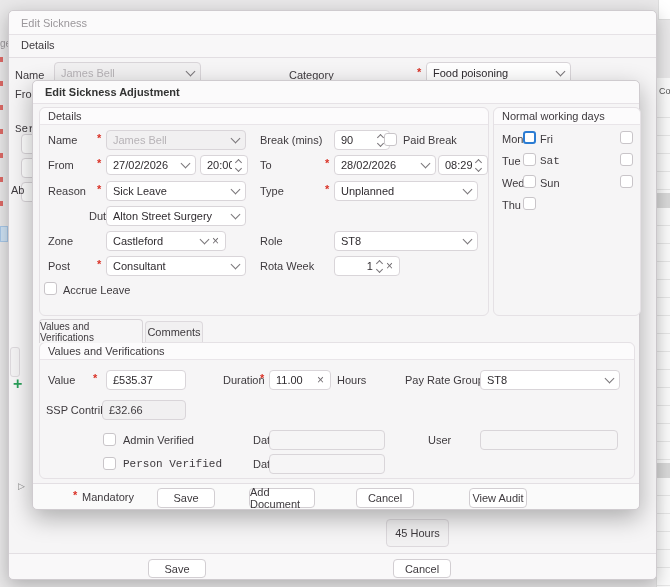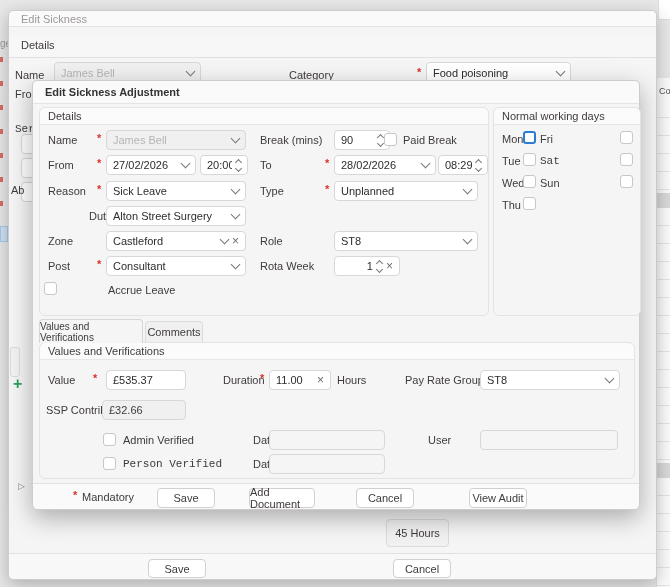--- a/index.html
+++ b/index.html
@@ -2,21 +2,21 @@
 <html><head>
 <meta charset="utf-8">
 <style>
   html,body{margin:0;padding:0;}
   body{width:670px;height:587px;position:relative;overflow:hidden;
        background:#e9e8e9;font-family:"Liberation Sans",sans-serif;
        font-size:11px;color:#3e3a3e;}
   .abs{position:absolute;}
   .dlg{position:absolute;background:#f6f5f6;border:1px solid #cfcbcf;
        border-radius:5px;box-shadow:0 5px 18px rgba(0,0,0,.25);box-sizing:border-box;}
-  .titlebar{position:absolute;left:0;top:0;right:0;height:16px;background:#fbfafb;
+  .titlebar{position:absolute;left:0;top:0;right:0;height:24px;background:#fbfafb;
        border-bottom:1px solid #e6e2e6;border-radius:5px 5px 0 0;
        display:flex;align-items:center;padding-left:12px;box-sizing:border-box;}
   .lbl{position:absolute;white-space:nowrap;color:#3e3a3e;}
   .dim{color:#9b979b;}
   .star{position:absolute;color:#d93025;font-weight:bold;}
   .fld{position:absolute;background:#fff;border:1px solid #d9d5d9;border-radius:4px;
        height:20px;display:flex;align-items:center;gap:4px;padding:0 6px;
        box-sizing:border-box;color:#2f2b2f;}
   .fld .txt{flex:1 1 auto;overflow:hidden;white-space:nowrap;}
   .fld.dis{background:#f1f0f1;color:#b7b3b7;}
@@ -170,21 +170,21 @@
       <i class="ch down"></i>
     </div>
 
     <span class="lbl" style="left:8px;top:102px;padding-left:41px;">Duty Station</span>
     <div class="fld" style="left:66px;top:98px;width:140px;">
       <span class="txt">Alton Street Surgery</span>
       <i class="ch down"></i>
     </div>
 
     <span class="lbl" style="left:8px;top:127px;">Zone</span>
-    <div class="fld" style="left:66px;top:123px;width:140px;">
+    <div class="fld" style="left:66px;top:123px;width:120px;">
       <span class="txt">Castleford</span>
       <i class="ch down"></i>
       <span class="xic">×</span>
     </div>
     <span class="lbl" style="left:220px;top:127px;">Role</span>
     <div class="fld" style="left:294px;top:123px;width:144px;">
       <span class="txt">ST8</span>
       <i class="ch down"></i>
     </div>
 
@@ -198,21 +198,21 @@
     <div class="fld" style="left:294px;top:148px;width:66px;">
       <span class="txt" style="text-align:right;">1</span>
       <span class="spin">
           <i class="ch u"></i>
           <i class="ch d"></i>
         </span>
       <span class="xic">×</span>
     </div>
 
     <span class="cb" style="left:4px;top:174px;"></span>
-    <span class="lbl" style="left:23px;top:176px;margin-left:45px;">Accrue Leave</span>
+    <span class="lbl" style="left:23px;top:176px;">Accrue Leave</span>
   </div>
 
   <div class="grp" style="left:460px;top:26px;width:148px;height:209px;">
     <div class="ghdr">
       <span>Normal working days</span>
     </div>
     <span class="lbl" style="left:8px;top:25px;">Mon</span>
     <span class="cb focus" style="left:29px;top:23px;"></span>
     <span class="lbl" style="left:46px;top:25px;">Fri</span>
     <span class="cb" style="left:126px;top:23px;"></span>

